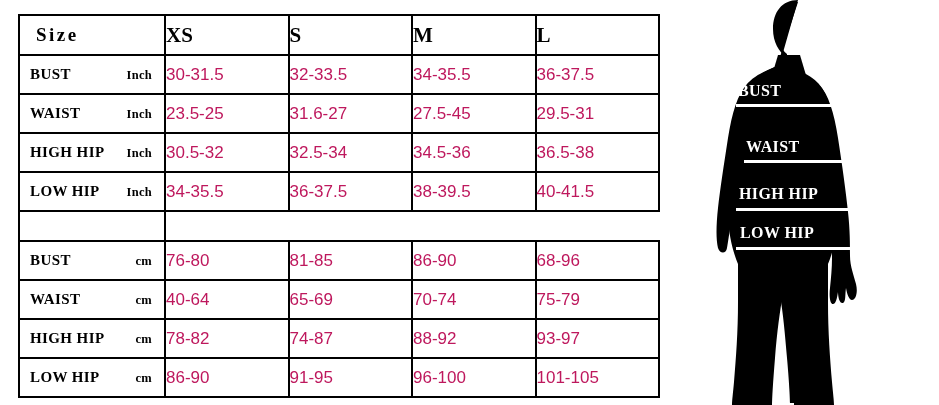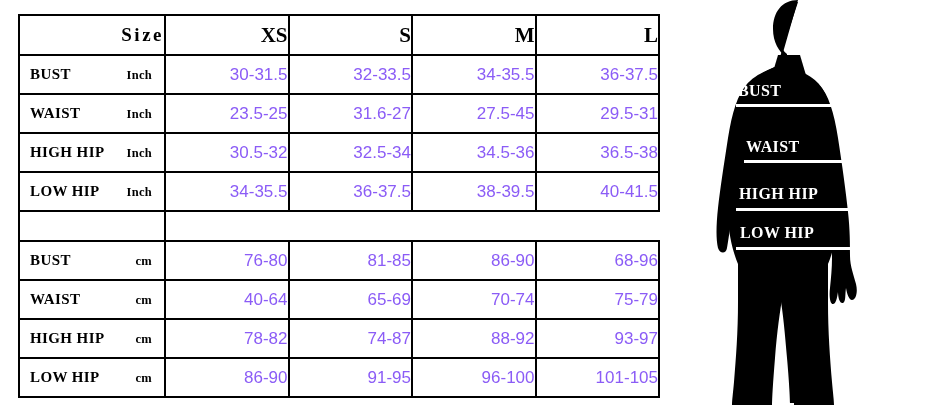--- a/index.html
+++ b/index.html
@@ -29,21 +29,21 @@
   }
   table.size-table {
     border-collapse: collapse;
     width: 640px;
     table-layout: fixed;
   }
   table.size-table td,
   table.size-table th {
     border: 2px solid #000000;
     padding: 0;
-    text-align: right;
+    text-align: left;
     vertical-align: middle;
     background: #ffffff;
   }
   col.c-label { width: 146px; }
   col.c-val   { width: 123.5px; }
 
   .row-head td {
     height: 38px;
   }
   .hdr-size {
@@ -81,21 +81,21 @@
   .lbl-unit {
     font-weight: 700;
     font-size: 12.5px;
     letter-spacing: 0.3px;
     padding-right: 4px;
   }
   .val-cell {
     font-family: "Liberation Sans", sans-serif;
     font-size: 17px;
     font-weight: 400;
-    color: #8b5cf6;
+    color: #be185d;
   }
   .spacer-row td {
     height: 28px;
     border-left: 2px solid #000;
     border-right: 2px solid #000;
     border-top: 2px solid #000;
     border-bottom: 2px solid #000;
   }
   .spacer-row td.nosides {
     border-left: none;

